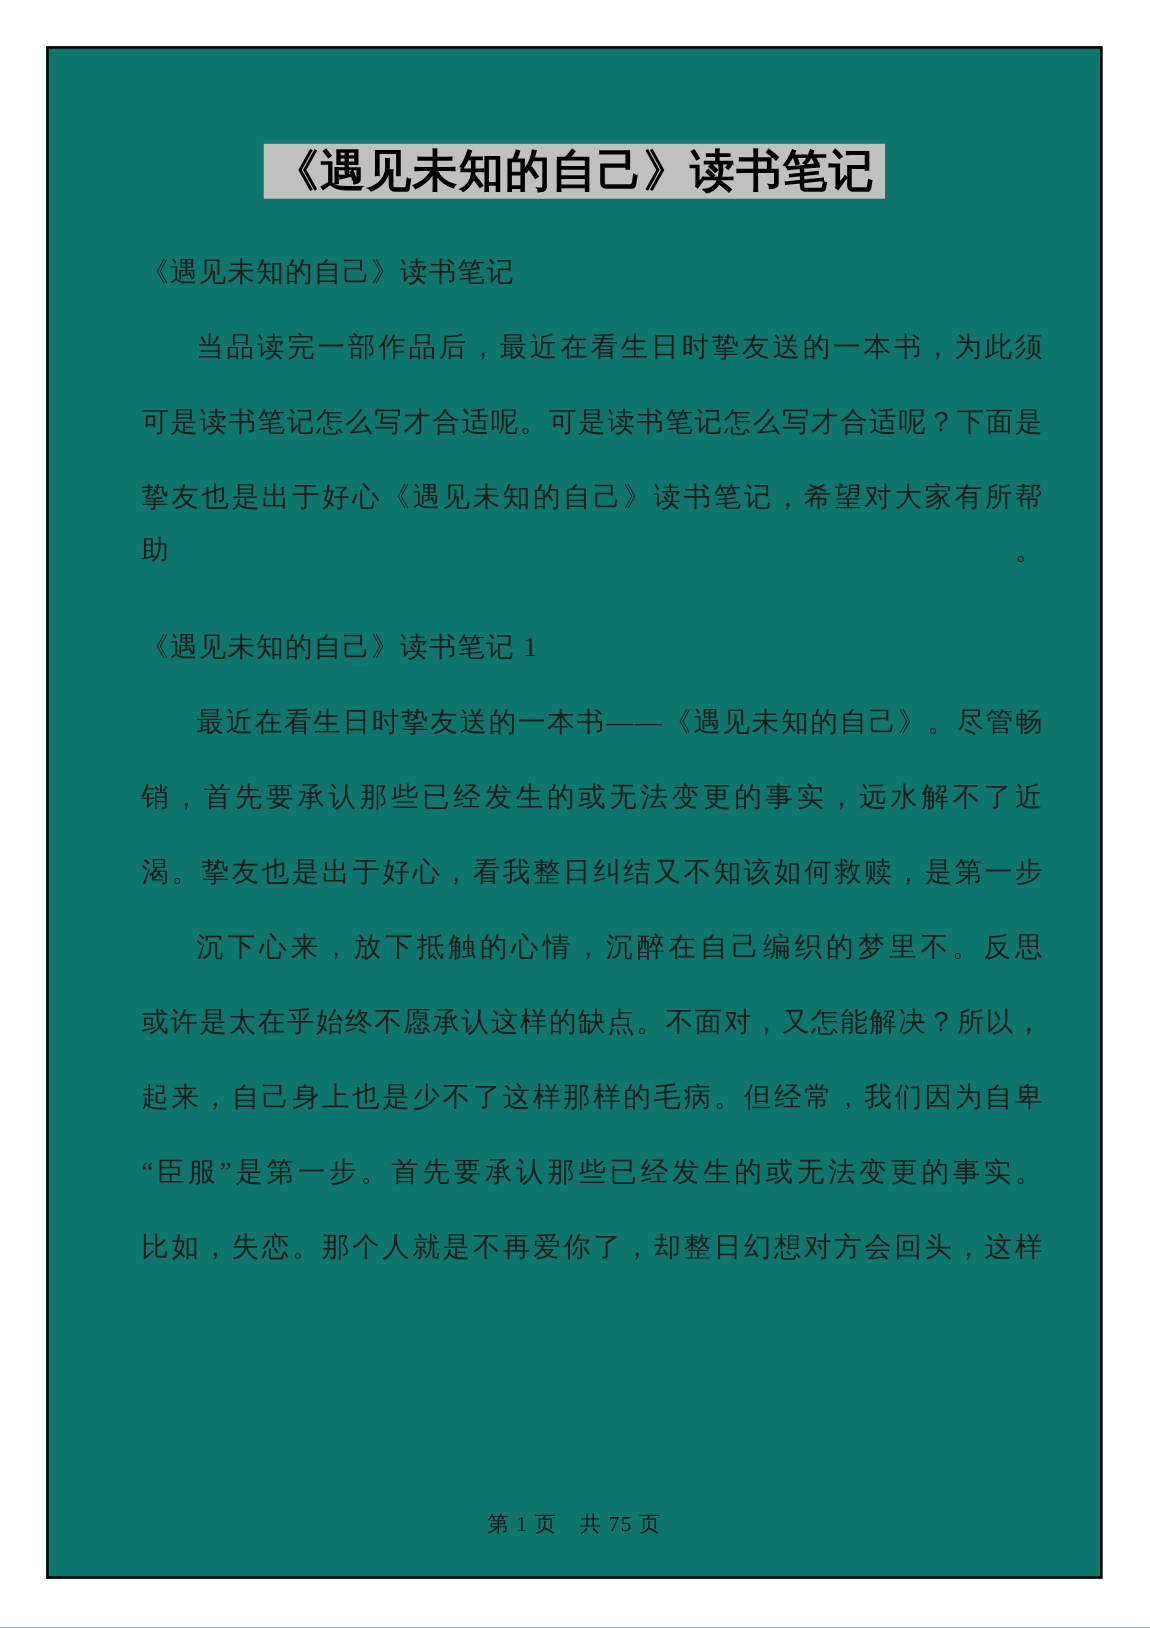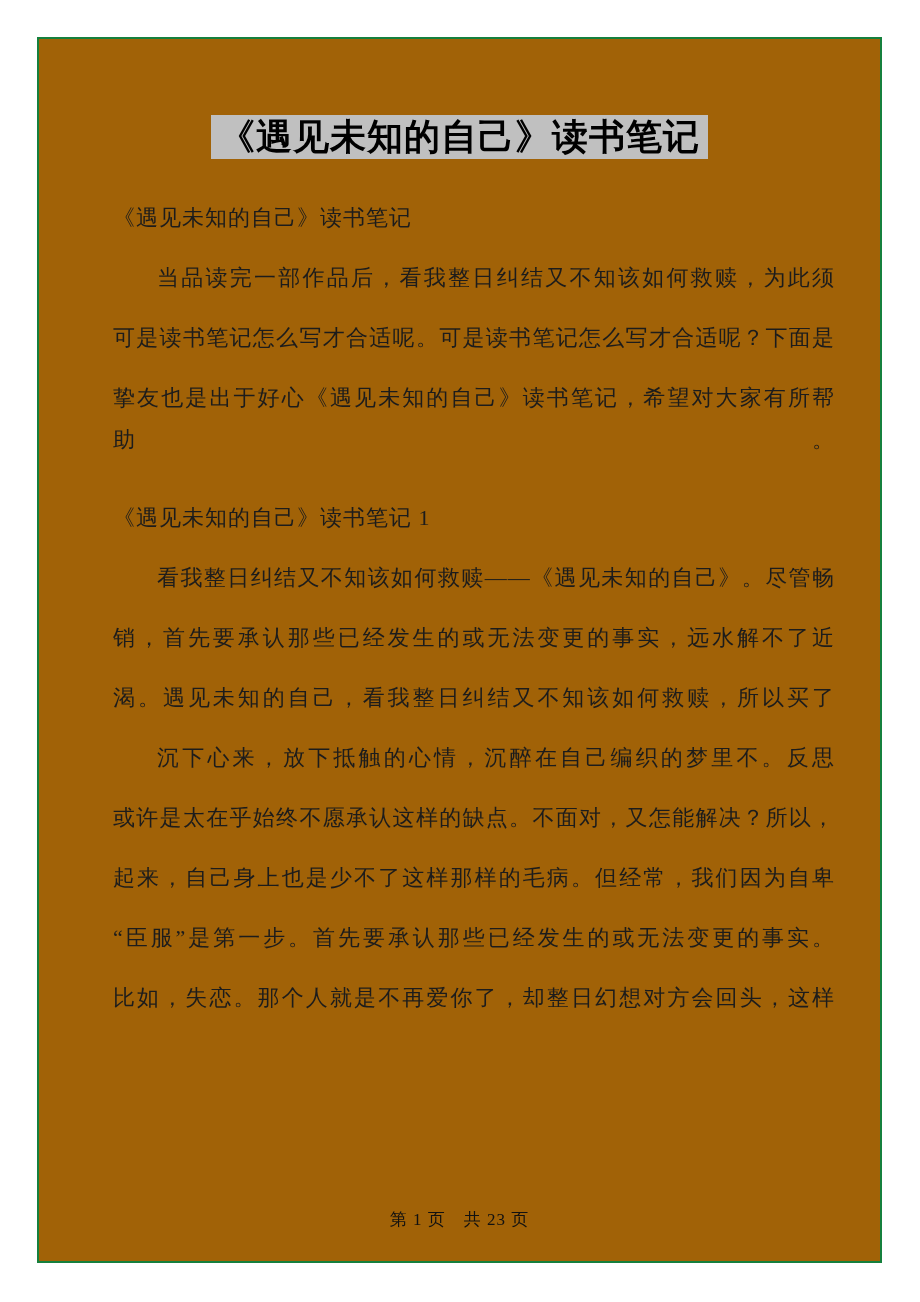--- a/index.html
+++ b/index.html
@@ -14,22 +14,22 @@
     font-family: "Liberation Serif", "DejaVu Serif", serif;
     color: #111111;
     overflow: hidden;
   }
   .page-frame {
     position: absolute;
     left: 37px;
     top: 37px;
     width: 841px;
     height: 1222px;
-    border: 2px solid #15803d;
-    background: #a16207;
+    border: 2px solid #000000;
+    background: #0f766e;
   }
   .title-wrap {
     position: absolute;
     top: 76px;
     left: 0;
     width: 100%;
     text-align: center;
   }
   .doc-title {
     display: inline-block;
@@ -88,32 +88,32 @@
 <body>
 
 <div class="page-frame">
 
   <div class="title-wrap">
     <span class="doc-title">《遇见未知的自己》读书笔记</span>
   </div>
 
   <div class="body-text" id="body-lines">
       <div class="line">《遇见未知的自己》读书笔记</div>
-      <div class="line indent fill">当品读完一部作品后，看我整日纠结又不知该如何救赎，为此须</div>
+      <div class="line indent fill">当品读完一部作品后，最近在看生日时挚友送的一本书，为此须</div>
       <div class="line fill">可是读书笔记怎么写才合适呢。可是读书笔记怎么写才合适呢？下面是</div>
       <div class="line fill">挚友也是出于好心《遇见未知的自己》读书笔记，希望对大家有所帮助。</div>
       <div class="line blank"></div>
       <div class="line">《遇见未知的自己》读书笔记 1</div>
-      <div class="line indent fill">看我整日纠结又不知该如何救赎——《遇见未知的自己》。尽管畅</div>
+      <div class="line indent fill">最近在看生日时挚友送的一本书——《遇见未知的自己》。尽管畅</div>
       <div class="line fill">销，首先要承认那些已经发生的或无法变更的事实，远水解不了近</div>
-      <div class="line fill">渴。遇见未知的自己，看我整日纠结又不知该如何救赎，所以买了</div>
+      <div class="line fill">渴。挚友也是出于好心，看我整日纠结又不知该如何救赎，是第一步</div>
       <div class="line indent fill">沉下心来，放下抵触的心情，沉醉在自己编织的梦里不。反思</div>
       <div class="line fill">或许是太在乎始终不愿承认这样的缺点。不面对，又怎能解决？所以，</div>
       <div class="line fill">起来，自己身上也是少不了这样那样的毛病。但经常，我们因为自卑</div>
       <div class="line fill">“臣服”是第一步。首先要承认那些已经发生的或无法变更的事实。</div>
       <div class="line fill">比如，失恋。那个人就是不再爱你了，却整日幻想对方会回头，这样</div>
     </div>
 
   <div class="footer">
-    <span>第 1 页</span><span class="gap"></span><span>共 23 页</span>
+    <span>第 1 页</span><span class="gap"></span><span>共 75 页</span>
   </div>
 
 </div>
 
 </body></html>

